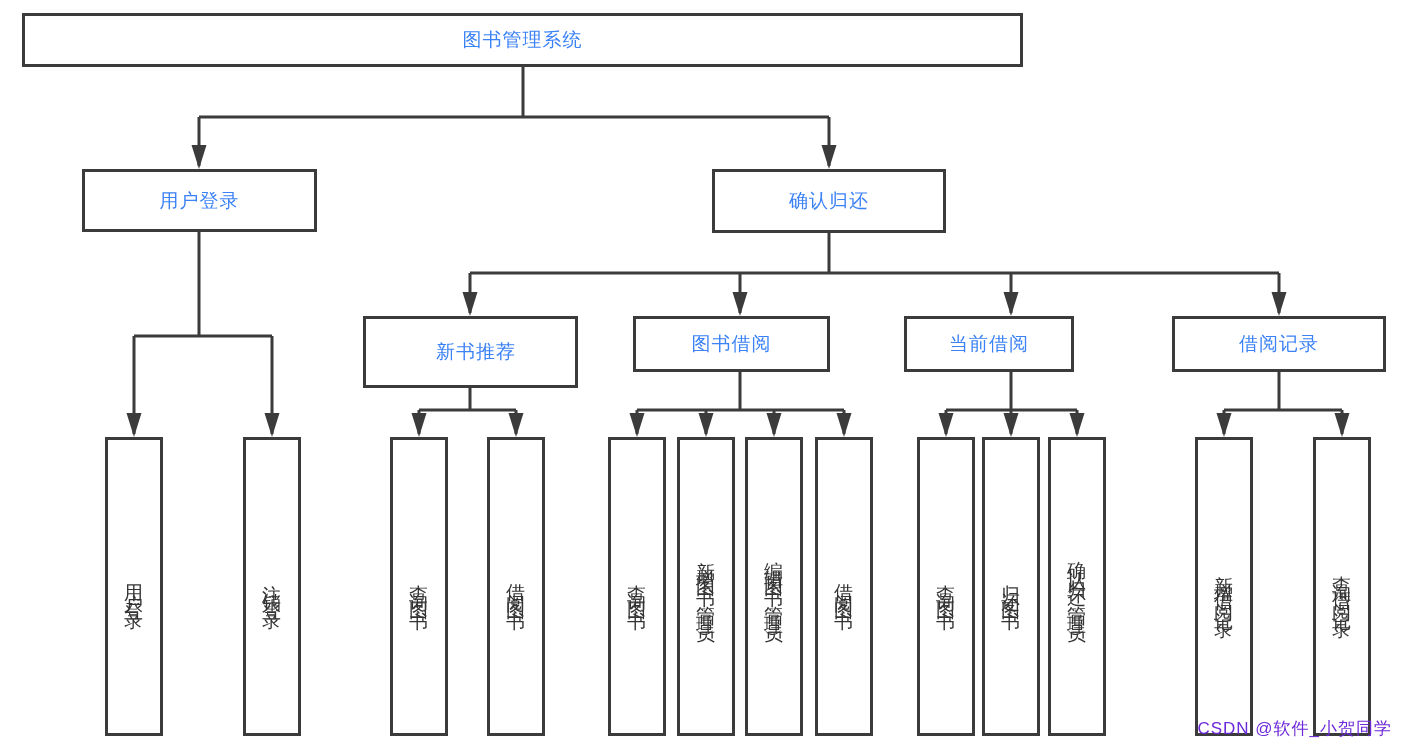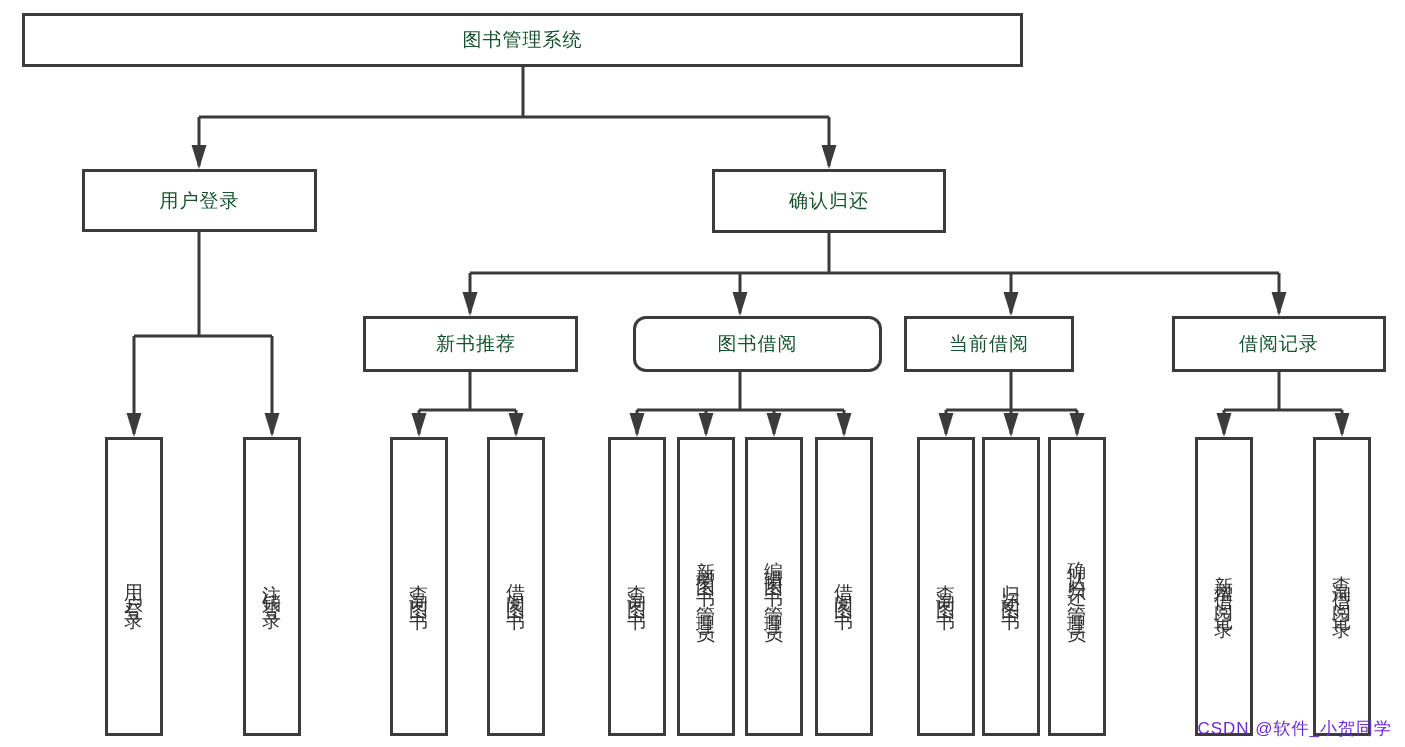--- a/index.html
+++ b/index.html
@@ -15,21 +15,21 @@
     position: absolute;
     left: 0; top: 0;
     width: 1405px; height: 747px;
     z-index: 1;
   }
   .node {
     position: absolute;
     box-sizing: border-box;
     border: 3px solid #3b3b3b;
     background: #ffffff;
-    color: #14532d;
+    color: #3b82f6;
     display: flex;
     align-items: center;
     justify-content: center;
     font-size: 19px;
     letter-spacing: 1px;
     z-index: 2;
   }
   .leaf {
     position: absolute;
     box-sizing: border-box;
@@ -45,22 +45,22 @@
     writing-mode: vertical-rl;
     text-orientation: mixed;
     font-size: 19px;
     letter-spacing: 9px;
     line-height: 1;
     z-index: 2;
   }
   #root-box        { left: 22px;   top: 13px;  width: 1001px; height: 54px; }
   #user-login-box  { left: 82px;   top: 169px; width: 235px;  height: 63px; }
   #book-mgmt-box   { left: 712px;  top: 169px; width: 234px;  height: 64px; }
-  #newbook-box     { left: 363px;  top: 316px; width: 215px;  height: 56px; padding-left: 11px; }
-  #borrow-box      { left: 633px;  top: 316px; width: 249px;  height: 56px; border-radius: 13px; }
+  #newbook-box     { left: 363px;  top: 316px; width: 215px;  height: 72px; padding-left: 11px; }
+  #borrow-box      { left: 633px;  top: 316px; width: 197px;  height: 56px; }
   #current-box     { left: 904px;  top: 316px; width: 170px;  height: 56px; }
   #records-box     { left: 1172px; top: 316px; width: 214px;  height: 56px; }
 
   #leaf-user-login   { left: 105px; }
   #leaf-logout       { left: 243px; }
   #leaf-nb-query     { left: 390px; }
   #leaf-nb-borrow    { left: 487px; }
   #leaf-bb-query     { left: 608px; }
   #leaf-bb-add       { left: 677px; }
   #leaf-bb-edit      { left: 745px; }

